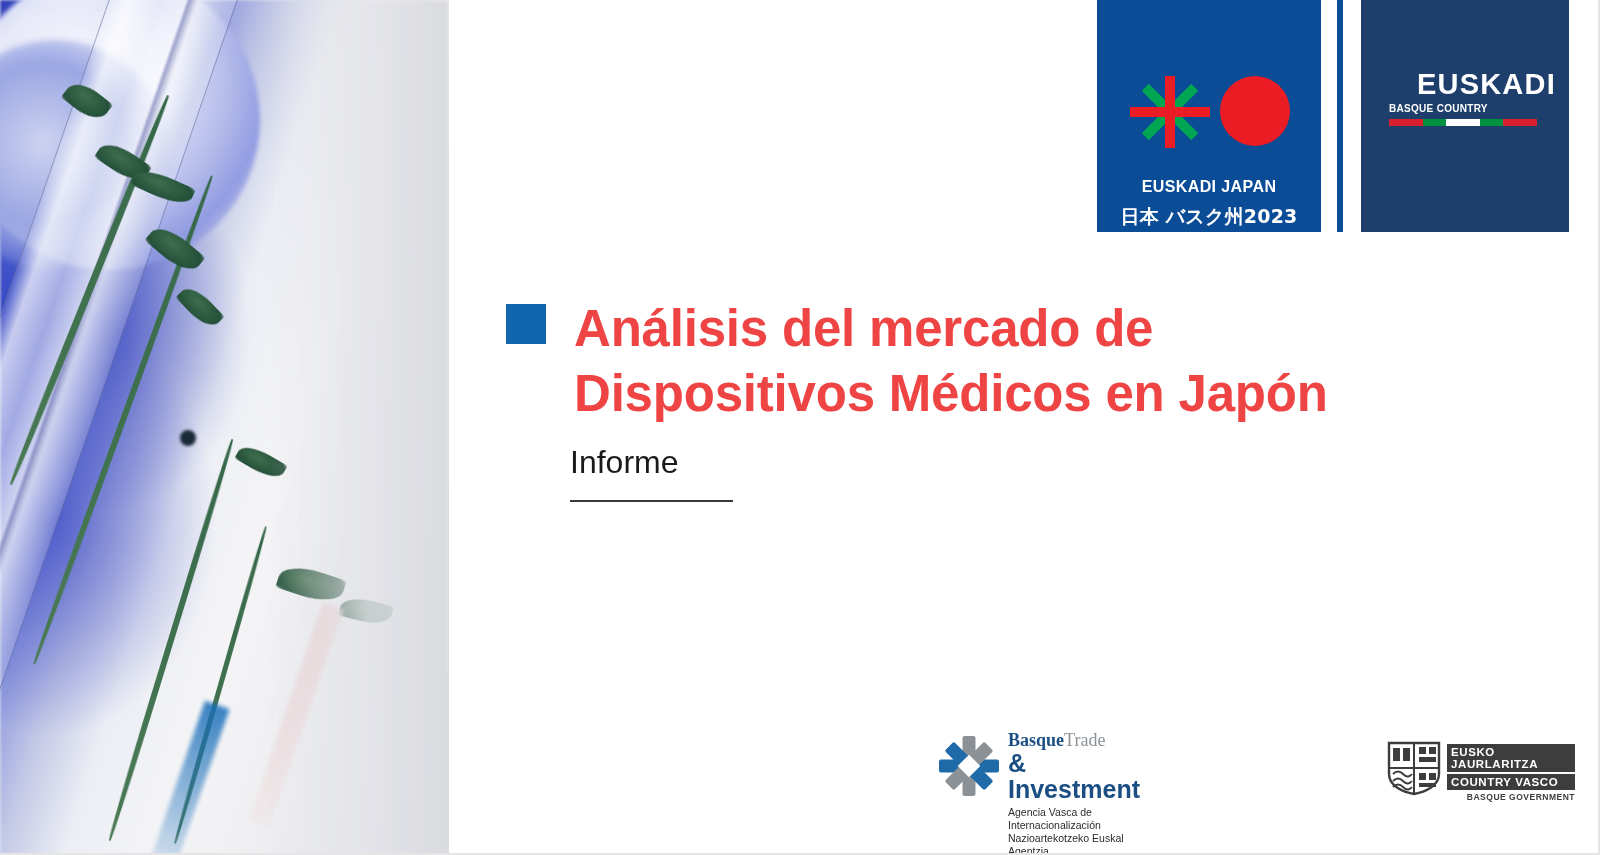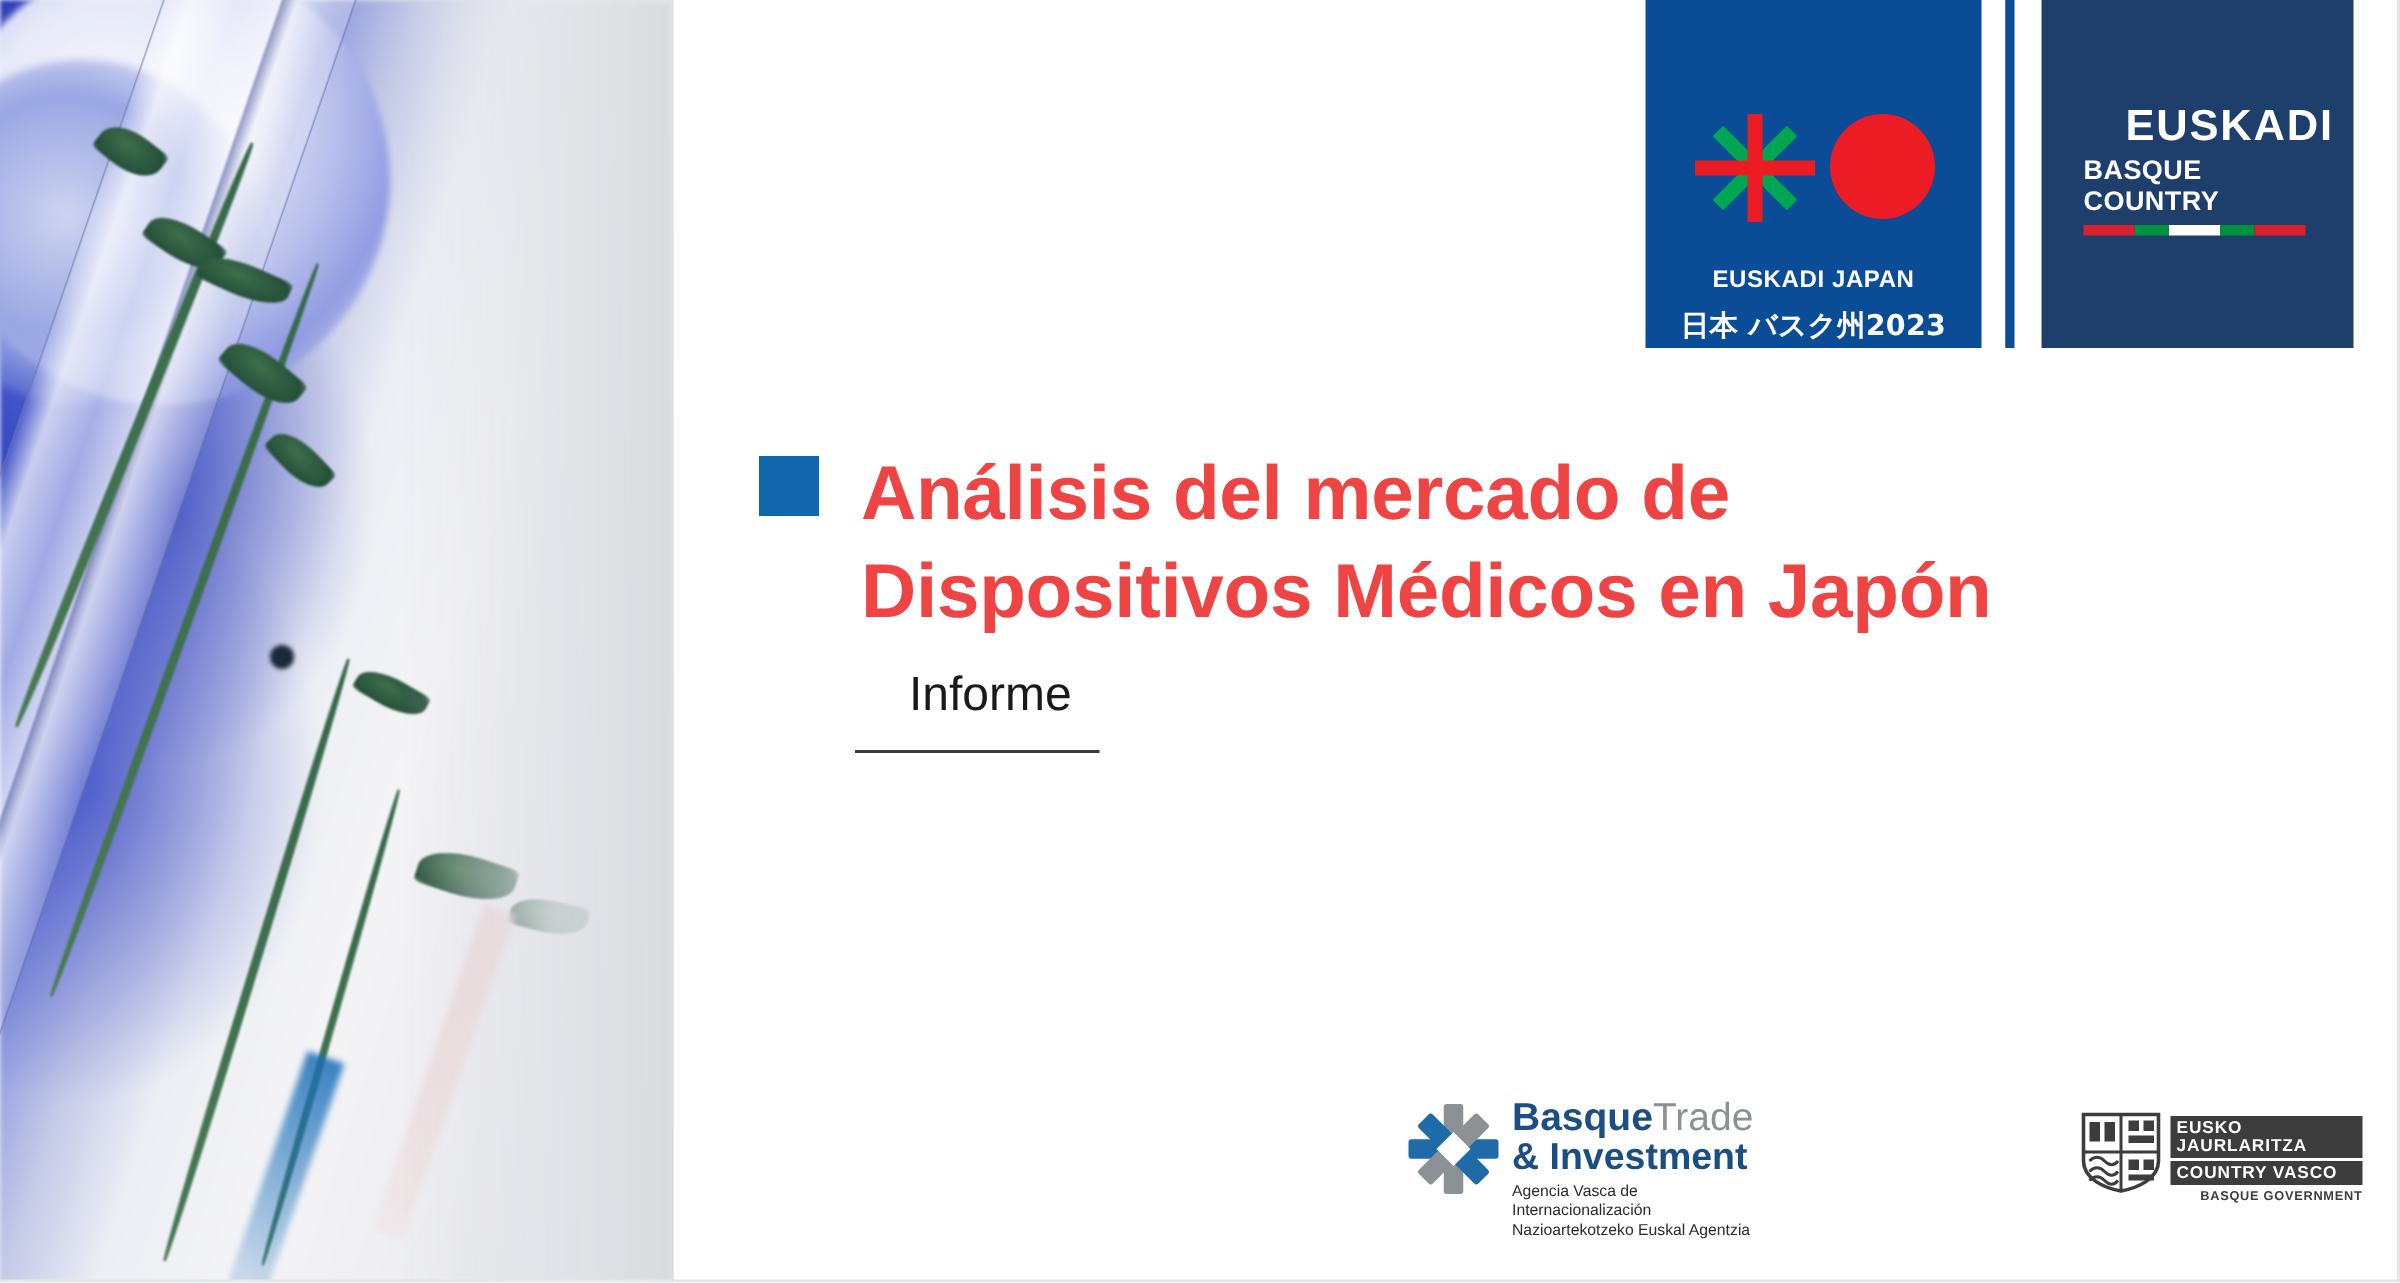--- a/index.html
+++ b/index.html
@@ -85,42 +85,42 @@
   .lj-t1{position:absolute;left:0;right:0;top:178px;text-align:center;color:#fff;
          font-size:16px;font-weight:700;letter-spacing:.4px;font-family:"Liberation Sans",sans-serif;}
   .lj-t2{position:absolute;left:0;right:0;top:204px;text-align:center;color:#fff;
          font-size:19px;font-weight:700;letter-spacing:.2px;font-family:"DejaVu Sans",sans-serif;}
 
   .logo-euskadi{position:absolute;left:1337px;top:0;width:232px;height:232px;background:#1e3f6b;}
   .le-stripe{position:absolute;left:0;top:0;width:6px;height:100%;background:#0a4c96;}
   .le-white{position:absolute;left:6px;top:0;width:18px;height:100%;background:#ffffff;}
   .le-inner{position:absolute;left:52px;top:70px;width:150px;}
   .le-t1{color:#fff;font-size:29px;font-weight:700;letter-spacing:1.2px;line-height:1;font-family:"Liberation Sans",sans-serif;margin-left:28px;}
-  .le-t2{color:#fff;font-size:18px;font-weight:700;letter-spacing:.3px;margin-top:4px;font-family:"Liberation Sans",sans-serif;}
+  .le-t2{color:#fff;font-size:10px;font-weight:700;letter-spacing:.3px;margin-top:4px;font-family:"Liberation Sans",sans-serif;}
   .le-flag{margin-top:5px;display:flex;height:7px;width:148px;}
   .le-flag i{display:block;height:100%;}
 
   
   .titlewrap{position:absolute;left:506px;top:296px;width:980px;}
   .bullet{position:absolute;left:0;top:8px;width:40px;height:40px;background:#1266ad;}
   .title{margin:0;padding-left:68px;color:#ef4444;font-size:51px;line-height:1.28;
          font-weight:700;letter-spacing:-.2px;font-family:"Liberation Sans",sans-serif;}
   .subtitle{position:absolute;left:570px;top:444px;color:#1a1a1a;font-size:32px;
-            font-weight:400;font-family:"Liberation Sans",sans-serif;margin-left:36px;}
+            font-weight:400;font-family:"Liberation Sans",sans-serif;}
   .rule{position:absolute;left:570px;top:500px;width:163px;height:2px;background:#3a3a3a;}
 
   
   .bti{position:absolute;left:938px;top:731px;width:215px;height:80px;}
   .bti-mark{position:absolute;left:0;top:4px;width:62px;height:62px;}
   .bti-b{position:absolute;left:50%;top:50%;background:#1f6aa8;border-radius:2px;}
   .bti-g{position:absolute;left:50%;top:50%;background:#8c9196;border-radius:2px;}
   .bti-core{position:absolute;left:50%;top:50%;width:16px;height:16px;background:#ffffff;
             transform:translate(-50%,-50%) rotate(45deg);}
   .bti-txt{position:absolute;left:70px;top:0;}
-  .bti-l1{font-size:26px;font-weight:700;line-height:1.04;color:#1b4f83;font-family:Liberation Sans, sans-serif;text-align:center;}
+  .bti-l1{font-size:18px;font-weight:700;line-height:1.04;color:#1b4f83;font-family:Liberation Serif, serif;}
   .bti-l1 .grey{color:#8c9196;font-weight:400;}
   .bti-l2{font-size:25px;font-weight:700;line-height:1.04;color:#1b4f83;font-family:"Liberation Sans",sans-serif;}
   .bti-sub{margin-top:4px;font-size:10.5px;line-height:1.25;color:#2b2b2b;font-family:"Liberation Sans",sans-serif;}
 
   .spri{position:absolute;left:1182px;top:729px;width:150px;height:80px;}
   .spri-g{position:absolute;left:8px;top:2px;font-size:15px;letter-spacing:1.2px;color:#111;font-family:"Liberation Sans",sans-serif;}
   .spri-m{position:absolute;left:4px;top:14px;font-size:46px;font-weight:400;letter-spacing:-1px;color:#111;line-height:1;font-family:"Liberation Sans",sans-serif;}
   .spri-t{position:absolute;left:46px;top:62px;font-size:14px;letter-spacing:1.4px;color:#111;font-family:"Liberation Sans",sans-serif;}
   .spri-arrow{position:absolute;left:104px;top:3px;width:0;height:0;}
 

